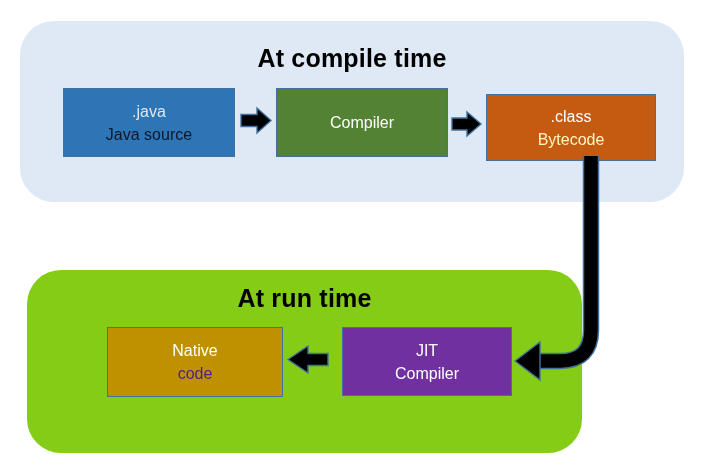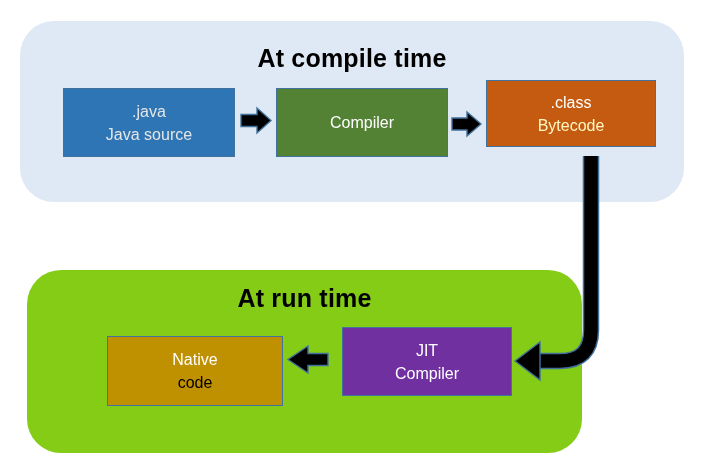--- a/index.html
+++ b/index.html
@@ -36,22 +36,22 @@
     align-items: center;
     justify-content: center;
     border: 1.5px solid;
     box-sizing: border-box;
     font-size: 16px;
     line-height: 23px;
     text-align: center;
   }
   #node-java-source  { left: 63px;  top: 88px;  width: 172px; height: 69px; }
   #node-compiler     { left: 276px; top: 88px;  width: 172px; height: 69px; }
-  #node-bytecode     { left: 486px; top: 80px;  width: 170px; height: 67px; }
-  #node-native-code  { left: 107px; top: 336px; width: 176px; height: 70px; }
+  #node-bytecode     { left: 486px; top: 94px;  width: 170px; height: 67px; }
+  #node-native-code  { left: 107px; top: 327px; width: 176px; height: 70px; }
   #node-jit-compiler { left: 342px; top: 327px; width: 170px; height: 69px; }
 
   #arrow-overlay {
     position: absolute;
     left: 0; top: 0;
     width: 706px; height: 474px;
     pointer-events: none;
   }
   #arrow-overlay .block-arrow { stroke: #41719c; stroke-width: 1.4; stroke-linejoin: miter; }
   #arrow-overlay .elbow-under { fill: none; stroke: #41719c; stroke-width: 16.5; }
@@ -66,35 +66,35 @@
   <div class="section" id="section-compile" style="background-color: rgb(222, 233, 245);">
     <div class="section-title" style="color: rgb(0, 0, 0);">At compile time</div>
   </div>
 
   <div class="section" id="section-run" style="background-color: #84cc16;">
     <div class="section-title" style="color: rgb(0, 0, 0);">At run time</div>
   </div>
 
   <div class="node" id="node-java-source" style="background-color: rgb(46, 117, 182); border-color: rgb(65, 113, 156);">
     <span style="color: #e5e5e5;">.java</span>
-    <span style="color: #e5e5e5;">Java source</span>
+    <span style="color: #0f172a;">Java source</span>
   </div>
 
   <div class="node" id="node-compiler" style="background-color: rgb(84, 130, 53); border-color: rgb(65, 113, 156);">
     <span style="color: rgb(255, 255, 255);">Compiler</span>
   </div>
 
   <div class="node" id="node-bytecode" style="background-color: rgb(197, 90, 17); border-color: rgb(65, 113, 156);">
     <span style="color: rgb(255, 255, 255);">.class</span>
     <span style="color: #fef9c3;">Bytecode</span>
   </div>
 
   <div class="node" id="node-native-code" style="background-color: rgb(191, 144, 0); border-color: rgb(65, 113, 156);">
     <span style="color: rgb(255, 255, 255);">Native</span>
-    <span style="color: #000000;">code</span>
+    <span style="color: #4c1d95;">code</span>
   </div>
 
   <div class="node" id="node-jit-compiler" style="background-color: rgb(112, 48, 160); border-color: rgb(65, 113, 156);">
     <span style="color: rgb(255, 255, 255);">JIT</span>
     <span style="color: rgb(255, 255, 255);">Compiler</span>
   </div>
 
   <svg id="arrow-overlay" viewBox="0 0 706 474" xmlns="http://www.w3.org/2000/svg">
 
     <polygon class="block-arrow" points="241,114.5 257,114.5 257,108 271,120.5 257,133 257,126.5 241,126.5" style="fill: rgb(0, 0, 0);"></polygon>

